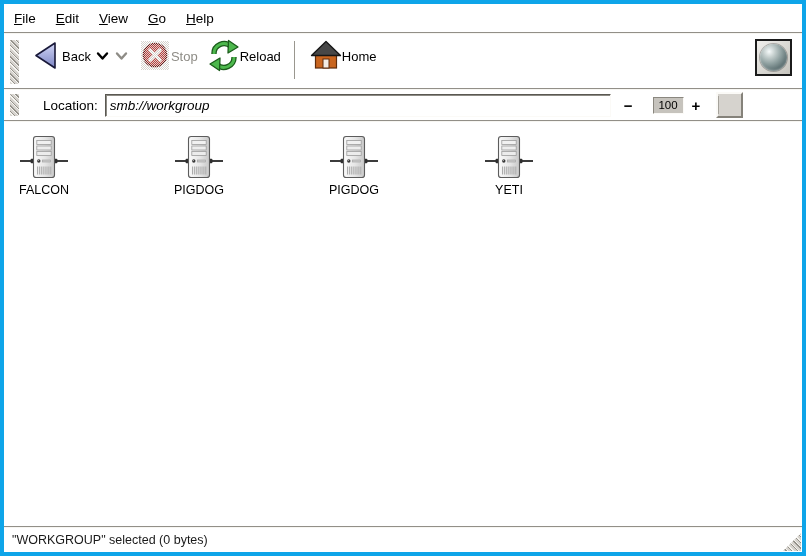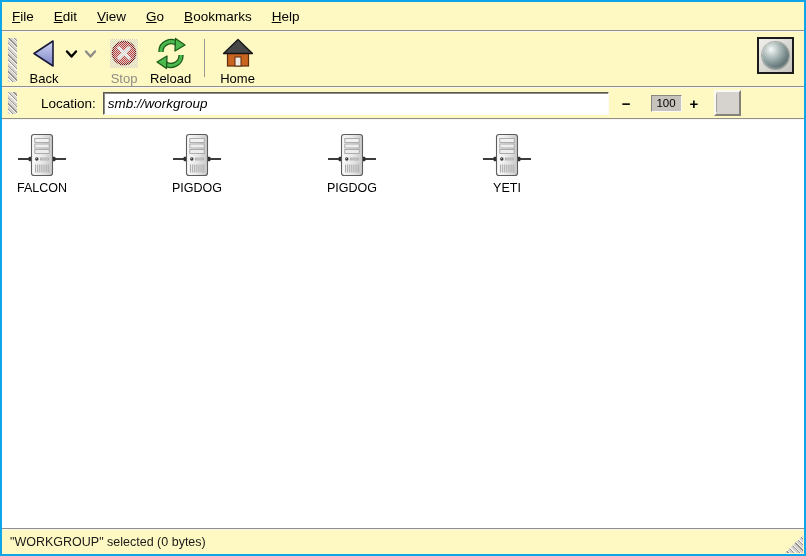--- a/index.html
+++ b/index.html
@@ -1,37 +1,37 @@
 <!DOCTYPE html>
 <html><head>
 <meta charset="utf-8">
 <style>
   html,body{margin:0;padding:0;background:#555;}
   *{box-sizing:border-box;}
   .window{
     position:relative;width:806px;height:556px;
-    background:#fef9c3;border:2px solid #0ea5e9;
+    background:#ffffff;border:4px solid #0ea5e9;
     display:flex;flex-direction:column;
     font-family:"Liberation Sans", sans-serif;color:#000;
     overflow:hidden;
   }
   
   .hgroove{height:2px;border-top:1px solid #928f88;border-bottom:1px solid #f7f6f2;flex:none;}
   
   .menubar{height:28px;flex:none;display:flex;align-items:center;padding-left:0;}
   .menu-item{padding:4px 10px;margin-left:0;font-size:13.5px;cursor:default;}
   .menu-item .u{text-decoration:underline;}
   
   .toolbar{height:54px;flex:none;display:flex;align-items:flex-start;padding:4px 4px 0 4px;}
   .grip{
     width:9px;align-self:stretch;margin:2px 6px 4px 2px;
     background:repeating-linear-gradient(45deg,#d6d3ce 0 2px,#f7f6f2 2px 3px,#94918a 3px 4px);
     border-radius:1px;
   }
-  .tool-button{display:flex;flex-direction:column;align-items:center;padding:1px 5px;min-width:40px;justify-content:space-between;}
+  .tool-button{display:flex;flex-direction:row;align-items:center;padding:1px 5px;min-width:40px;justify-content:space-between;}
   .tool-button svg{display:block;}
   .tlabel{font-size:13px;margin-top:1px;white-space:nowrap;}
   .tool-button.disabled .tlabel{color:#8e8c86;}
   .chevron{margin:13px 6px 0 0;color:#000;display:flex;}
   .chevron.disabled{color:#8e8c86;}
   .tool-sep{width:1px;background:#9a978f;height:38px;margin:3px 10px 0 8px;flex:none;}
   .spacer{flex:1;}
   .throbber{
     width:37px;height:37px;border:2px solid #1b1b1b;margin:1px 6px 0 0;flex:none;
     background:linear-gradient(135deg,#f0efec,#c6c4bd);
@@ -104,21 +104,20 @@
   </defs>
 </svg>
 
 <div class="window">
 
   <div class="menubar">
     <span class="menu-item"><span class="u">F</span><span>ile</span></span>
     <span class="menu-item"><span class="u">E</span><span>dit</span></span>
     <span class="menu-item"><span class="u">V</span><span>iew</span></span>
     <span class="menu-item"><span class="u">G</span><span>o</span></span>
-    <span class="menu-item"><span class="u">B</span><span>ookmarks</span></span>
     <span class="menu-item"><span class="u">H</span><span>elp</span></span>
   </div>
 
   <div class="hgroove"></div>
 
   <div class="toolbar">
     <div class="grip"></div>
 
     <div class="tool-button">
       <svg width="32" height="33" viewBox="0 0 32 33">

